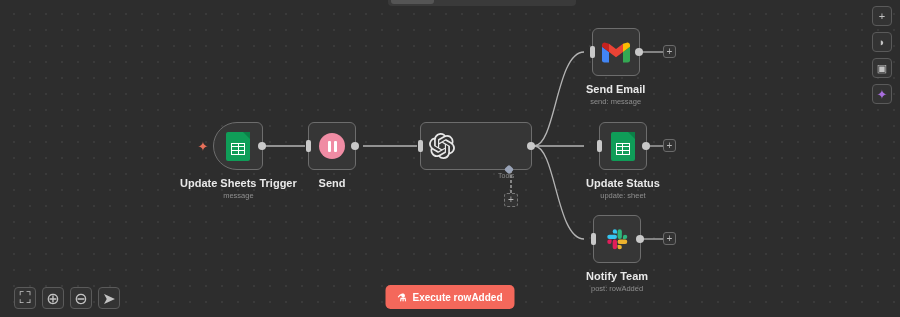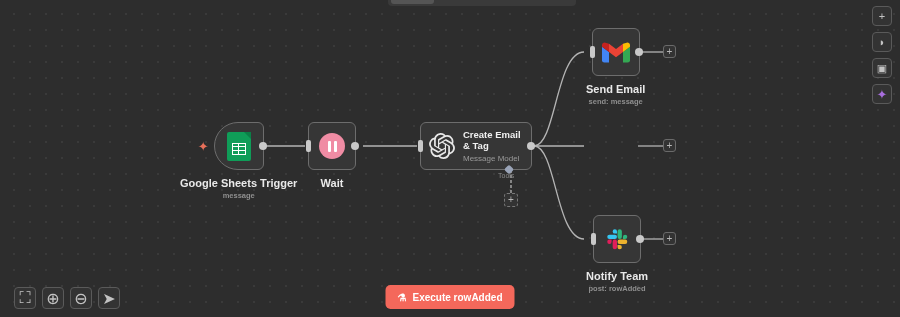--- a/index.html
+++ b/index.html
@@ -71,21 +71,20 @@
     color: #e9e9e9;
     white-space: nowrap;
     text-align: center;
   }
   .node-sub {
     margin-top: 2px;
     font-size: 7.5px;
     color: #8f8f8f;
     white-space: nowrap;
     text-align: center;
-    font-weight: bold;
   }
   .inline-text { display: flex; flex-direction: column; justify-content: center; }
   .inline-title {
     font-size: 9.5px; font-weight: bold; color: #f0f0f0;
     line-height: 11px; max-width: 62px;
   }
   .inline-sub { font-size: 8px; color: #9a9a9a; margin-top: 3px; }
 
   
   .port {
@@ -237,46 +236,42 @@
             <i></i>
             <i></i>
             <i></i>
             <i></i>
             <i></i>
             <i></i>
           </div>
       </div>
       <span class="port out"></span>
     </div>
-    <div class="node-label">Google Sheets Trigger</div>
+    <div class="node-label">Update Sheets Trigger</div>
     <div class="node-sub">message</div>
   </div>
 
   <div class="node" style="left:308px; top:122px;">
     <div class="node-box">
       <span class="port in"></span>
       <div class="pause-circle">
           <i></i>
           <i></i>
         </div>
       <span class="port out"></span>
     </div>
-    <div class="node-label">Wait</div>
+    <div class="node-label">Send</div>
   </div>
 
   <div class="node" style="left:420px; top:122px;">
     <div class="node-box wide">
       <span class="port in"></span>
       <svg width="26" height="26" viewBox="0 0 24 24">
         <path fill="#e8e8e8" d="M22.28 9.82a5.98 5.98 0 0 0-.52-4.91 6.05 6.05 0 0 0-6.51-2.9A6.07 6.07 0 0 0 4.98 4.18a5.98 5.98 0 0 0-4 2.9 6.05 6.05 0 0 0 .75 7.1 5.98 5.98 0 0 0 .51 4.91 6.05 6.05 0 0 0 6.52 2.9A5.98 5.98 0 0 0 13.26 24a6.06 6.06 0 0 0 5.77-4.21 5.99 5.99 0 0 0 4-2.9 6.06 6.06 0 0 0-.75-7.07zM13.26 22.43a4.48 4.48 0 0 1-2.88-1.04l.14-.08 4.78-2.76a.79.79 0 0 0 .39-.68v-6.74l2.02 1.17a.07.07 0 0 1 .04.05v5.58a4.5 4.5 0 0 1-4.49 4.5zM3.6 18.3a4.47 4.47 0 0 1-.54-3.01l.14.09 4.78 2.76a.77.77 0 0 0 .78 0l5.84-3.37v2.33a.08.08 0 0 1-.03.06L9.74 19.95a4.5 4.5 0 0 1-6.14-1.64zM2.34 7.9a4.48 4.48 0 0 1 2.34-1.97v5.68a.77.77 0 0 0 .38.66l5.81 3.36-2.02 1.17a.07.07 0 0 1-.07 0L3.95 14a4.5 4.5 0 0 1-1.61-6.1zm16.6 3.86L13.1 8.38 15.12 7.2a.07.07 0 0 1 .07 0l4.83 2.79a4.49 4.49 0 0 1-.68 8.1v-5.68a.79.79 0 0 0-.39-.66zm2.01-3.02l-.14-.09-4.77-2.78a.78.78 0 0 0-.79 0L9.42 9.24V6.9a.07.07 0 0 1 .03-.06l4.83-2.79a4.49 4.49 0 0 1 6.67 4.65zM8.32 12.87L6.3 11.7a.08.08 0 0 1-.04-.06V6.07a4.49 4.49 0 0 1 7.37-3.45l-.14.08L8.7 5.46a.79.79 0 0 0-.39.68zm1.1-2.36l2.6-1.5 2.61 1.5v3l-2.6 1.5-2.61-1.5z"></path>
       </svg>
-      <div class="inline-text">
-        <div class="inline-title">Create Email &amp; Tag</div>
-        <div class="inline-sub">Message Model</div>
-      </div>
       <span class="port out"></span>
       <span class="port tools" style="left:80%;"></span>
     </div>
   </div>
   <div class="tools-label" style="left:498px; top:172px; z-index:6;">Tools</div>
   <div class="tools-add" style="left:504px; top:193px;">+</div>
 
   <div class="node" style="left:586px; top:28px;">
     <div class="node-box">
       <span class="port in"></span>
@@ -287,20 +282,38 @@
         <path fill="#ea4335" d="M12 18V4l12 9 12-9v14L24 27z"></path>
         <path fill="#c5221f" d="M0 6v3l12 9V4L7.2 2.4C4.2.2 0 2.3 0 6z"></path>
       </svg>
       <span class="port out"></span>
     </div>
     <div class="node-label">Send Email</div>
     <div class="node-sub">send: message</div>
   </div>
   <div class="add-stub" style="left:663px; top:45px;">+</div>
 
+  <div class="node" style="left:586px; top:122px;">
+    <div class="node-box">
+      <span class="port in"></span>
+      <div class="gsheet">
+        <div class="gsheet-grid">
+            <i></i>
+            <i></i>
+            <i></i>
+            <i></i>
+            <i></i>
+            <i></i>
+          </div>
+      </div>
+      <span class="port out"></span>
+    </div>
+    <div class="node-label">Update Status</div>
+    <div class="node-sub">update: sheet</div>
+  </div>
   <div class="add-stub" style="left:663px; top:139px;">+</div>
 
   <div class="node" style="left:586px; top:215px;">
     <div class="node-box">
       <span class="port in"></span>
       <svg width="26" height="26" viewBox="0 0 48 48">
         <path fill="#e01e5a" d="M14 29a4 4 0 1 1-4-4h4zM16 29a4 4 0 0 1 8 0v10a4 4 0 0 1-8 0z"></path>
         <path fill="#36c5f0" d="M20 14a4 4 0 1 1 4-4v4zM20 16a4 4 0 0 1 0 8H10a4 4 0 0 1 0-8z"></path>
         <path fill="#2eb67d" d="M35 20a4 4 0 1 1 4 4h-4zM33 20a4 4 0 0 1-8 0V10a4 4 0 0 1 8 0z"></path>
         <path fill="#ecb22e" d="M29 35a4 4 0 1 1-4 4v-4zM29 33a4 4 0 0 1 0-8h10a4 4 0 0 1 0 8z"></path>

